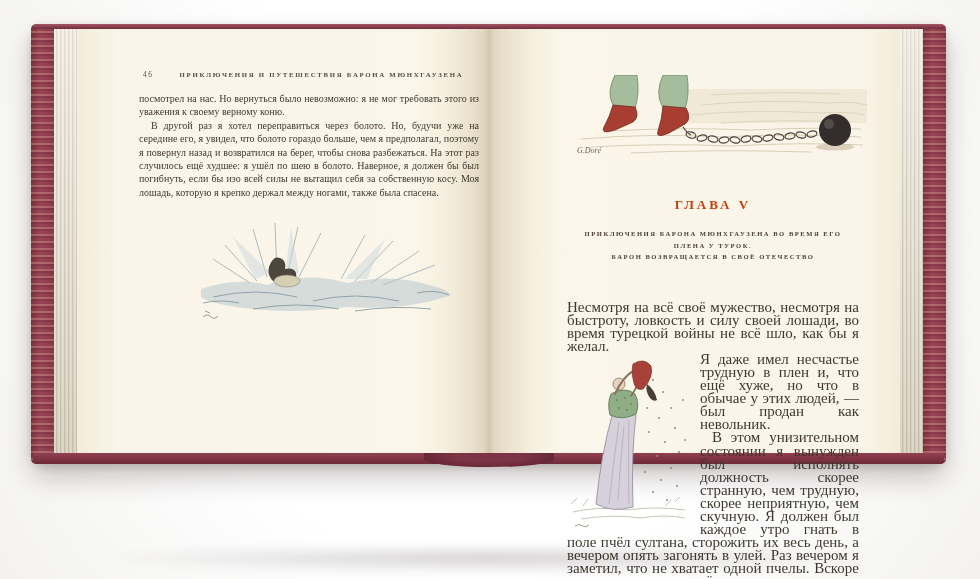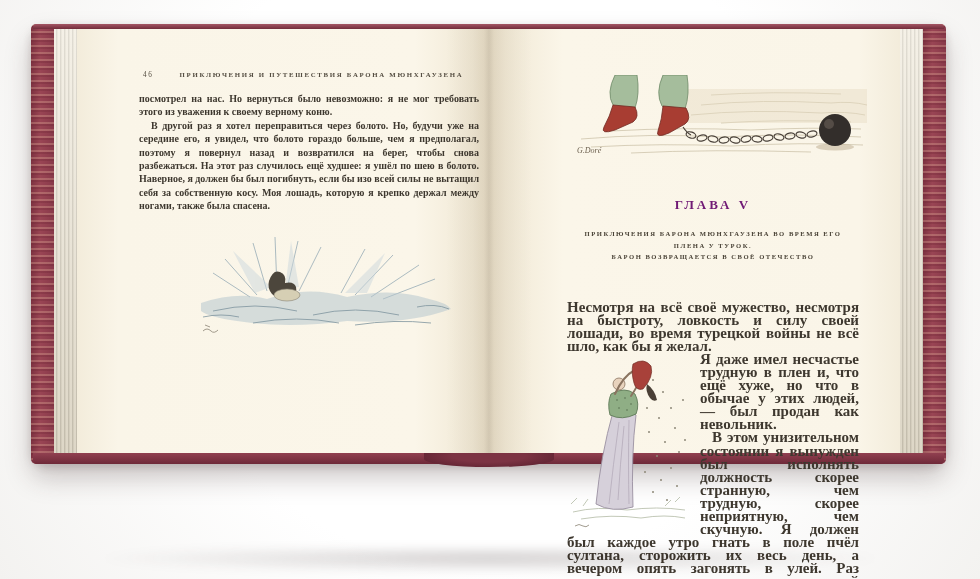--- a/index.html
+++ b/index.html
@@ -62,33 +62,33 @@
   .page-right-half{
     right:0;
     background:linear-gradient(270deg,#f3ecdb 0%,#faf5e8 10%,#fbf6e9 82%,#f1e9d6 96%,#e9dfc9 100%);
   }
   .gutter-shade{
     position:absolute;left:50%;top:0;width:86px;height:100%;transform:translateX(-50%);
     background:linear-gradient(90deg, rgba(120,100,70,0) 0%, rgba(120,100,70,.10) 44%, rgba(90,75,55,.16) 50%, rgba(120,100,70,.09) 56%, rgba(120,100,70,0) 100%);
   }
   
   .book-text{color:#3e382f;text-align:justify;}
-  p{margin:0;font-weight:bold;}
+  p{margin:0;}
   .indent{text-indent:12px;}
   .left-page-content{position:absolute;left:62px;top:42px;width:340px;}
   .page-header{display:flex;align-items:baseline;font-size:7.2px;letter-spacing:1.7px;color:#544d41;}
   .folio{margin-left:4px;}
   .running-head{margin-left:26px;font-weight:bold;font-size:6.8px;}
   .left-body{font-size:10px;line-height:13.4px;margin-top:13px;}
   .splash-illo{display:block;margin:20px 0 0 56px;}
   .right-page-content{position:absolute;left:490px;top:46px;width:292px;}
   .top-illo{display:block;margin-left:4px;}
   .chapter-heading{
     margin-top:38px;text-align:center;font-weight:bold;
-    font-size:13px;letter-spacing:3px;color:#701a75;
+    font-size:13px;letter-spacing:3px;color:#c2410c;
   }
   .chapter-subtitle{margin-top:15px;text-align:center;font-weight:bold;
     font-size:6.6px;letter-spacing:1.5px;line-height:11.5px;color:#4a4337;}
   .right-body{font-size:15px;line-height:13.1px;margin-top:38px;}
   .bee-illo{float:left;margin:3px 9px 2px 0;}
   .sig{font-style:italic;}
 </style>
 </head>
 <body>
 

